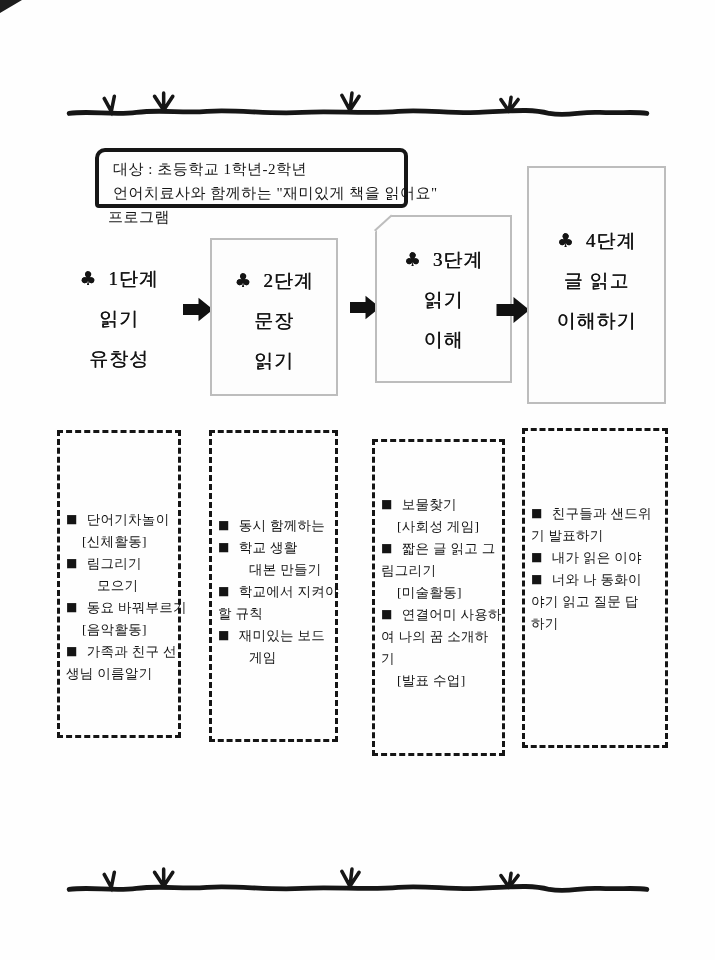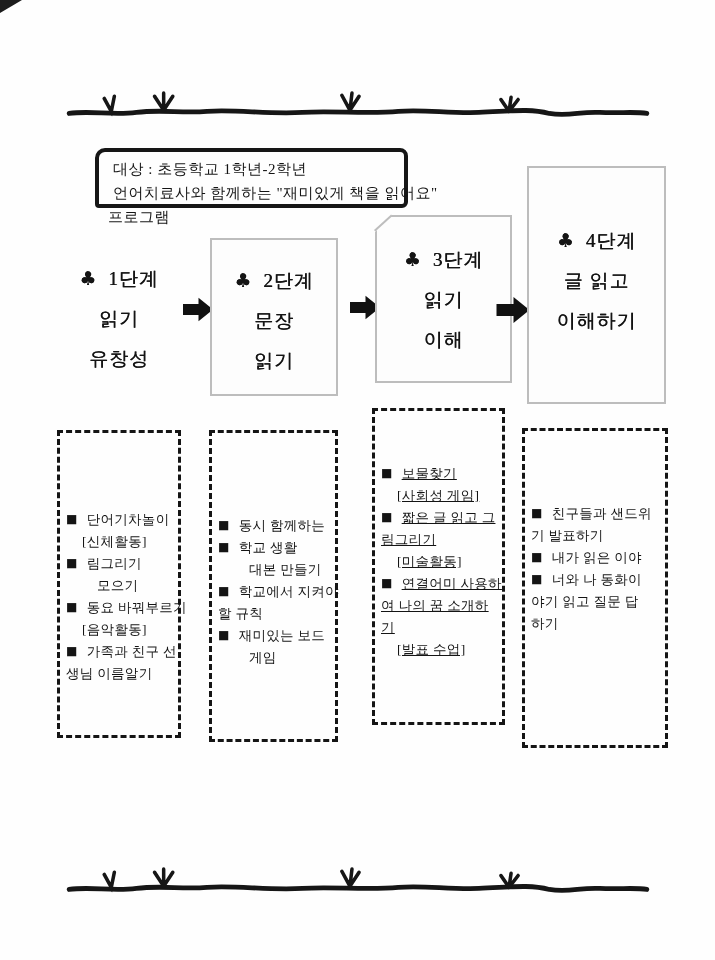--- a/index.html
+++ b/index.html
@@ -58,21 +58,21 @@
   #arrow3 { left:494px; top:296px; }
 
   
   .abox {
     position:absolute; box-sizing:border-box; border:3px dashed #151515;
     font-size:13.5px; line-height:22px; letter-spacing:0.3px;
     padding-left:6px; padding-right:2px;
   }
   #abox1 { left:57px;  top:430px; width:124px; height:308px; padding-top:76px; }
   #abox2 { left:209px; top:430px; width:129px; height:312px; padding-top:82px; }
-  #abox3 { left:372px; top:408px; width:133px; height:317px; padding-top:52px;text-decoration:underline; }
+  #abox3 { left:372px; top:439px; width:133px; height:317px; padding-top:52px; }
   #abox4 { left:522px; top:428px; width:146px; height:320px; padding-top:72px; }
   .aline { white-space:nowrap; }
   .aline.ind1 { padding-left:16px; }
   .aline.ind2 { padding-left:31px; }
   .sq {
     display:inline-block; font-family:"DejaVu Sans",sans-serif;
     font-size:12px; margin-right:9px; transform:translateY(-1px);
   }
 </style>
 </head>

